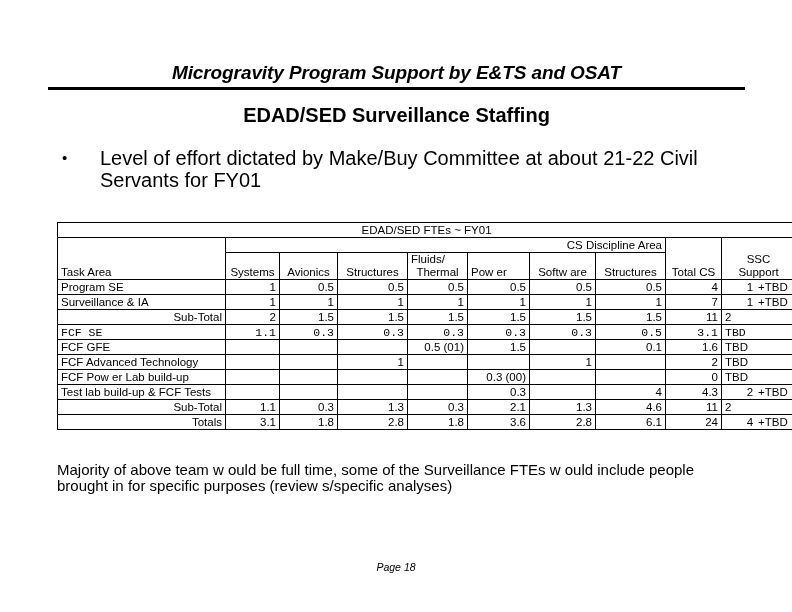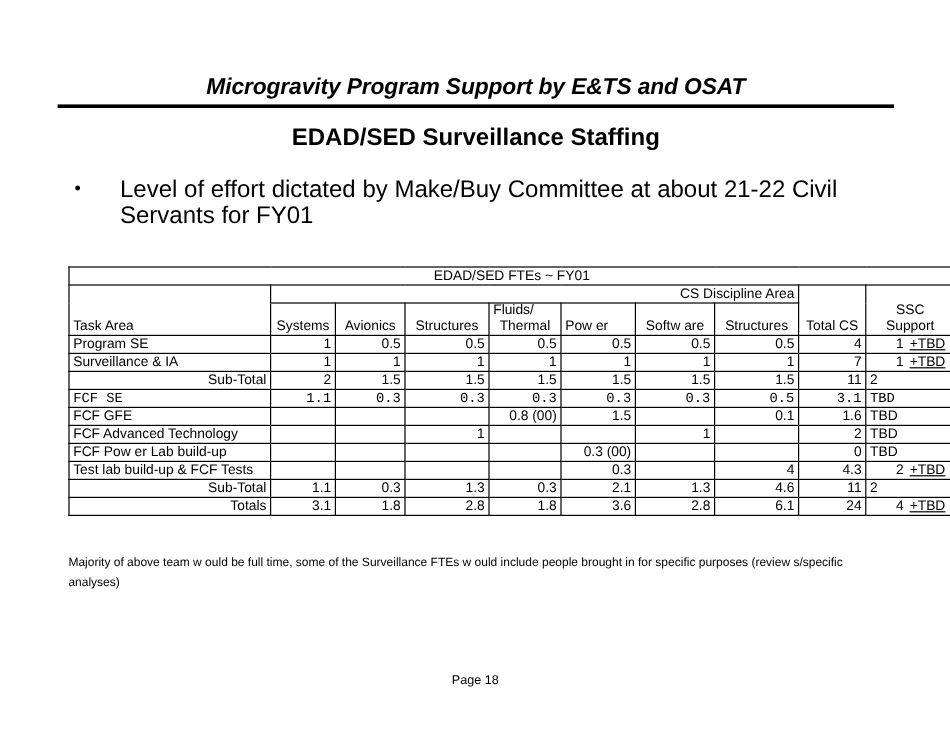--- a/index.html
+++ b/index.html
@@ -134,52 +134,52 @@
   }
   .ssc-num {
     flex: 1 1 auto;
     text-align: right;
     padding-right: 5px;
   }
   .ssc-tbd {
     flex: 0 0 auto;
     width: 34px;
     text-align: left;
-    text-decoration: underline;
   }
   .ssc-plain {
     text-align: left;
   }
 
   
   .fcf-body td {
     border-top: none;
     border-bottom: none;
   }
   .fcf-first td { border-top: 1px solid #000000; font-family: Liberation Mono, monospace; }
   .fcf-last  td { border-bottom: 1px solid #000000; }
 
   
   .footnote {
     position: absolute;
     top: 462px;
     left: 57px;
     width: 682px;
-    font-size: 10px;
+    font-size: 15px;
     line-height: 16px;
   }
 
   
   .page-number {
     position: absolute;
     top: 561px;
     left: 0;
     width: 792px;
     text-align: center;
     font-size: 10.5px;
+    font-style: italic;
   }
 </style>
 </head>
 <body>
 
 <div class="slide-header">
   <span class="hdr-text">Microgravity Program Support by E&amp;TS and OSAT</span>
 </div>
 <div class="hdr-rule"></div>
 
@@ -293,21 +293,21 @@
       <td class="c-right">0.3</td>
       <td class="c-right">0.5</td>
       <td class="c-right">3.1</td>
       <td class="ssc-plain">TBD</td>
     </tr>
     <tr class="fcf-body">
       <td class="c-left">FCF GFE</td>
       <td class="c-right"></td>
       <td class="c-right"></td>
       <td class="c-right"></td>
-      <td class="c-right">0.8 (00)</td>
+      <td class="c-right">0.5 (01)</td>
       <td class="c-right">1.5</td>
       <td class="c-right"></td>
       <td class="c-right">0.1</td>
       <td class="c-right">1.6</td>
       <td class="ssc-plain">TBD</td>
     </tr>
     <tr class="fcf-body">
       <td class="c-left">FCF Advanced Technology</td>
       <td class="c-right"></td>
       <td class="c-right"></td>

